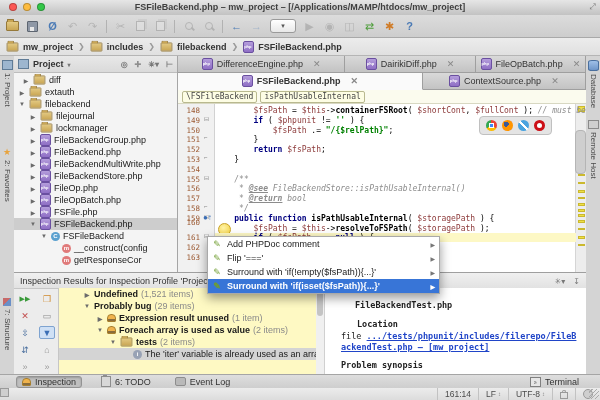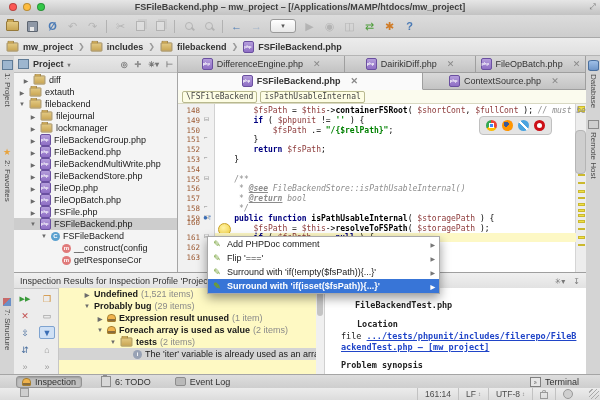--- a/index.html
+++ b/index.html
@@ -141,21 +141,21 @@
     border-top:1px solid #a5a5a5;display:flex;align-items:center;font-size:9px;color:#333;padding:0 16px 0 16px;box-sizing:border-box;gap:14px;}
   .twbtn{display:inline-flex;align-items:center;gap:4px;padding:0 5px;height:12px;border-radius:3px;}
   .twbtn.active{background:#bfbfbf;border:1px solid #939393;box-shadow:inset 0 1px 2px rgba(0,0,0,.2);box-sizing:border-box;}
   .ic-bubble{width:9px;height:7px;background:#b9b9b9;border:1px solid #8d8d8d;border-radius:2px;display:inline-block;}
   .ic-term{width:9px;height:8px;background:#e6e6e6;border:1px solid #808080;display:inline-flex;align-items:center;justify-content:center;font-size:5px;color:#555;}
   .ic-todo{width:8px;height:9px;background:#d8d8d8;border:1px solid #8d8d8d;display:inline-block;position:relative;}
   .ic-todo:before{content:"";position:absolute;left:1px;top:-2px;width:4px;height:2px;background:#8d8d8d;}
   #twbar .sp{flex:1;}
   
   #statusbar{left:0;top:388px;width:600px;height:12px;background:linear-gradient(#ececec,#dcdcdc);
-    display:flex;align-items:flex-start;font-size:8.5px;color:#4a4a4a;padding:0 20px;box-sizing:border-box;}
+    display:flex;align-items:flex-start;font-size:8.5px;color:#4a4a4a;padding:0 0;box-sizing:border-box;}
   #statusbar .sp{flex:1;}
   .sseg{padding:0 7px;border-left:1px solid #c2c2c2;display:inline-flex;align-items:center;gap:2px;height:12px;}
   .ic-sq{width:7px;height:7px;background:#cfcfcf;border:1px solid #9a9a9a;display:inline-block;}
   .ic-lock{width:6px;height:5px;border:1px solid #9a9a9a;position:relative;display:inline-block;margin-top:3px;}
   .ic-lock:before{content:"";position:absolute;left:1px;top:-3px;width:2px;height:2px;border:1px solid #9a9a9a;border-bottom:none;border-radius:2px 2px 0 0;}
   .ic-hector{width:8px;height:8px;border-radius:50%;background:#cfcfcf;border:1px solid #9a9a9a;display:inline-block;}
   #grip{position:absolute;right:1px;bottom:1px;width:10px;height:10px;
     background:repeating-linear-gradient(135deg,transparent 0 2px,#aaa 2px 3px);}
 </style>
 </head>

